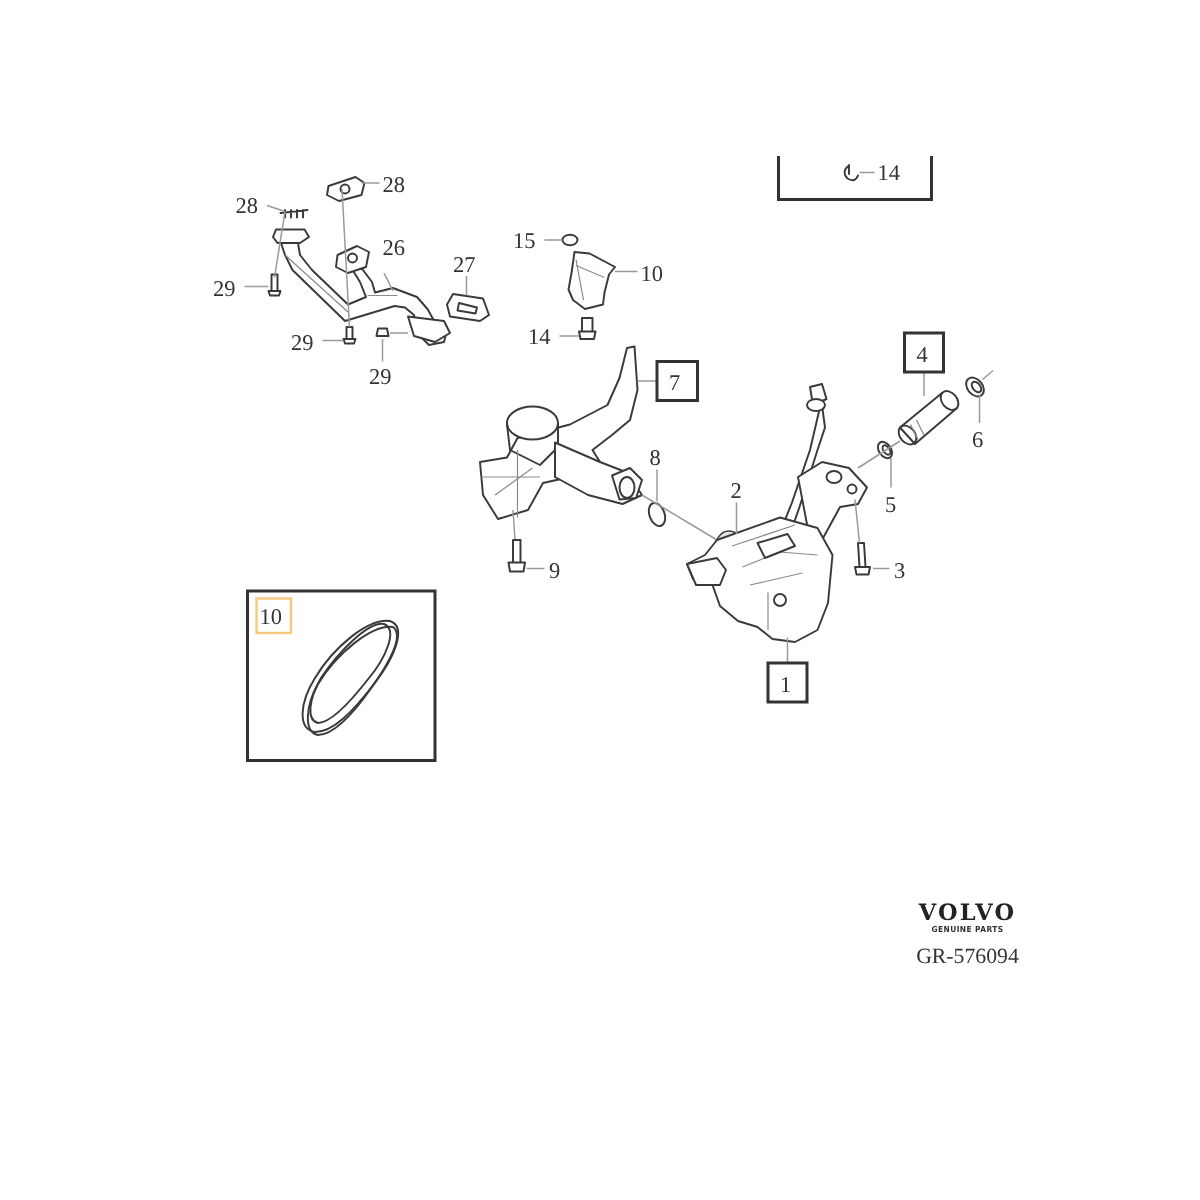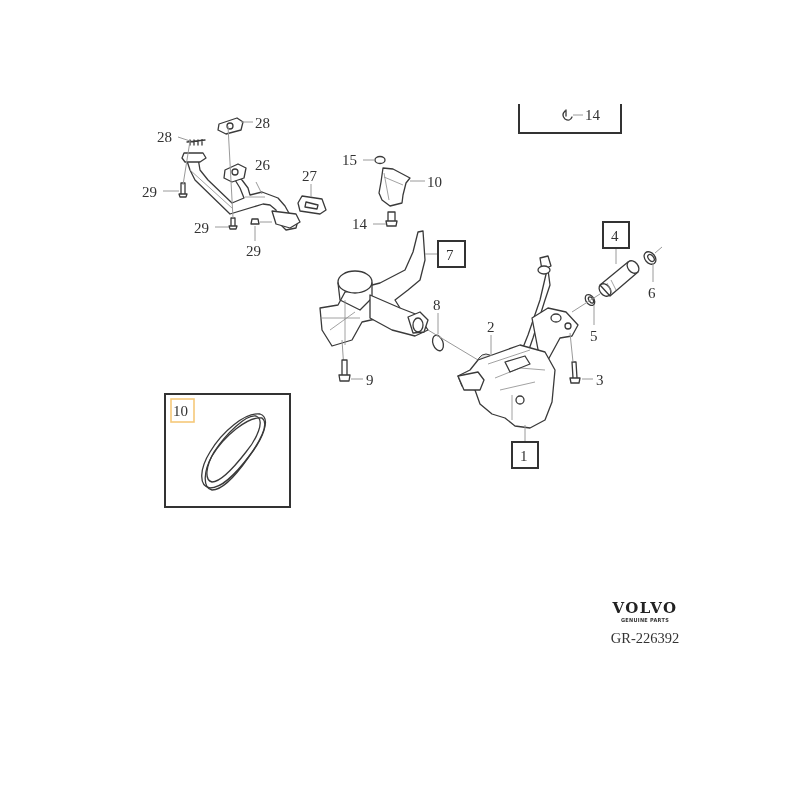--- a/index.html
+++ b/index.html
@@ -181,13 +181,13 @@
     <path class="part" d="M262,418 C270,424 258,444 248,458 C234,478 222,490 212,490 C202,488 204,470 212,456 C224,436 248,416 262,418 Z"></path>
     <path class="part" d="M256,416 C266,420 256,440 246,452 C232,470 220,482 212,482 C204,480 206,466 214,452 C226,434 246,414 256,416 Z"></path>
   </g>
   <text class="callout" x="173" y="416">10</text>
 </svg>
 
 <div class="logo">
   <div class="logo-brand">VOLVO</div>
   <div class="logo-sub">GENUINE PARTS</div>
 </div>
-<div class="ref">GR-226392</div>
+<div class="ref">GR-576094</div>
 
 </body></html>

